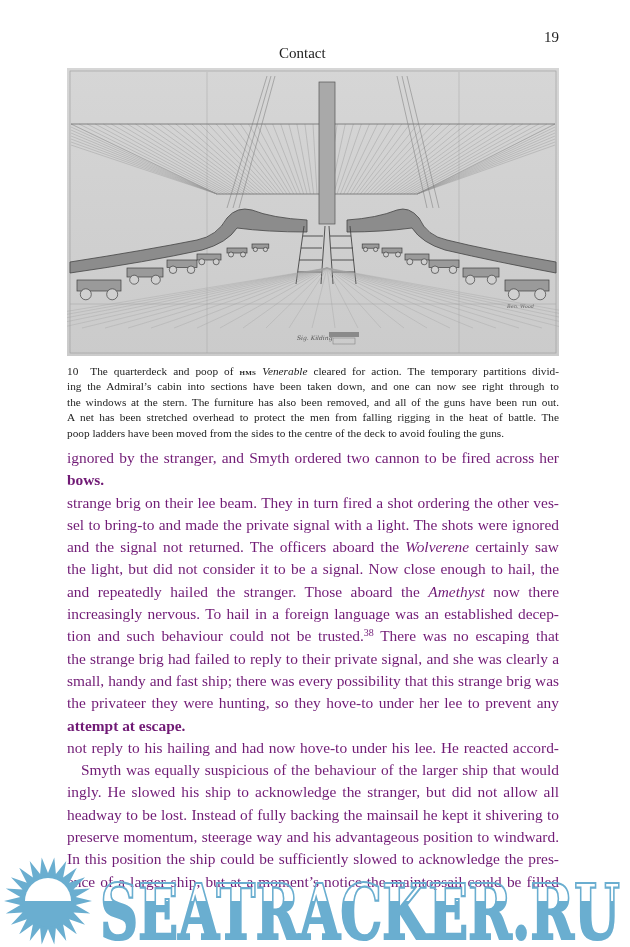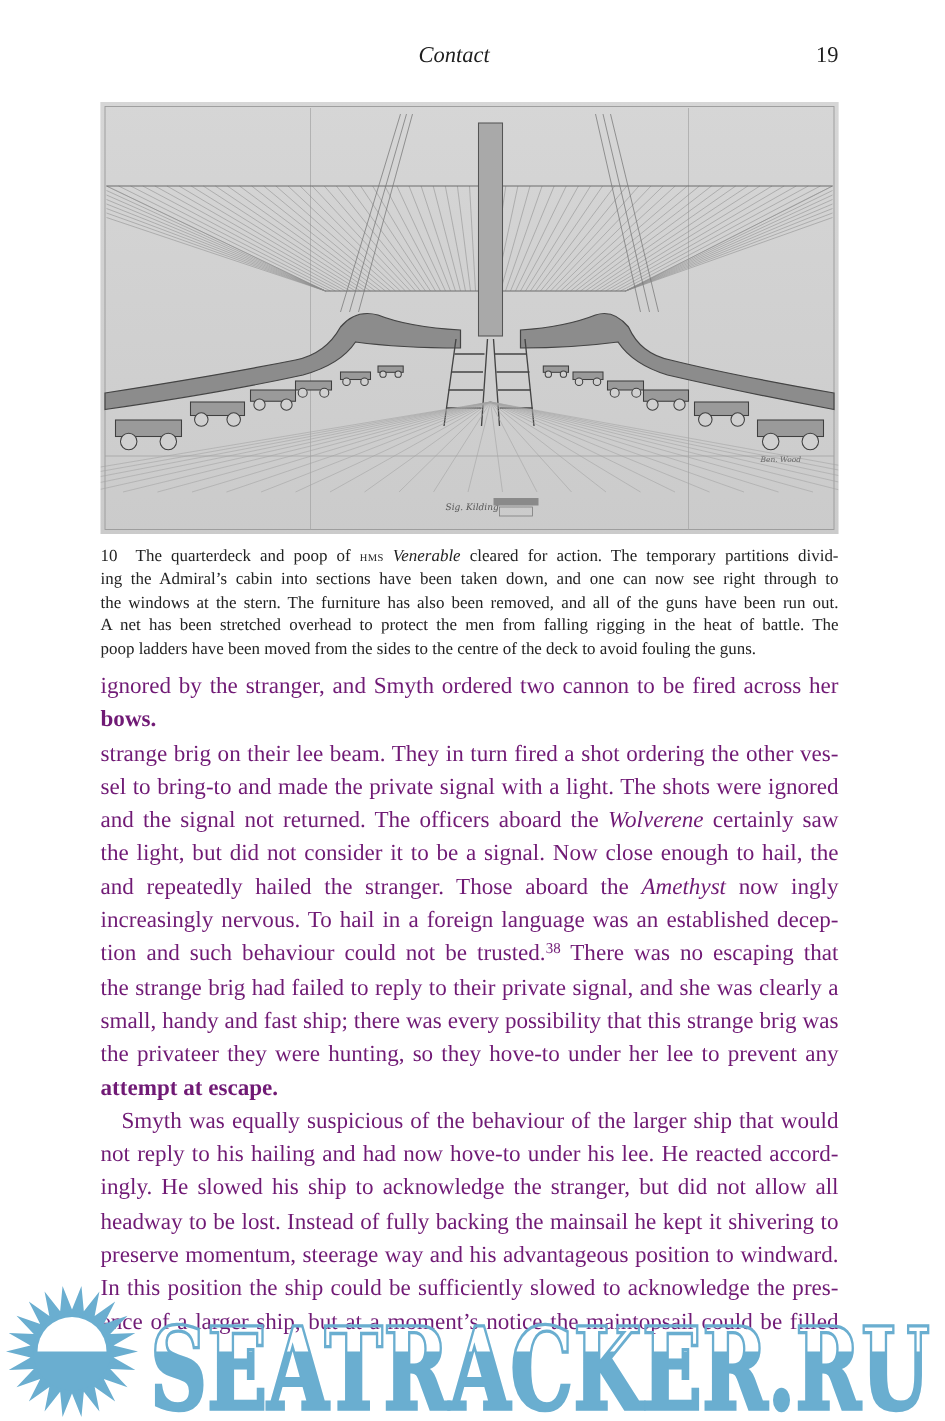--- a/index.html
+++ b/index.html
@@ -4,37 +4,37 @@
   <style>
     html, body { margin: 0; padding: 0; background: #ffffff; }
     body {
       width: 630px; height: 947px; position: relative; overflow: hidden;
       font-family: "Liberation Serif", "DejaVu Serif", serif; color: #1e1e1e;
     }
     .running-head {
       position: absolute; top: 29px; left: 0; width: 630px; height: 20px;
     }
     .running-title {
-      position: absolute; left: 279px; top: 0; font-style: italic; font-size: 15px;
+      position: absolute; left: 279px; top: 16px; font-size: 15px;
     }
     .folio {
       position: absolute; left: 544px; top: 0; font-size: 15px;
     }
     .figure {
       position: absolute; left: 67px; top: 68px; width: 492px; height: 288px;
       background: #cfcfcf; overflow: hidden;
     }
     .figure svg { display: block; }
     .caption {
       position: absolute; left: 67px; top: 364px; width: 492px;
       font-size: 11.3px; line-height: 15.4px; text-align: justify; color: #222;
     }
     .caption .line { display: block; white-space: nowrap; text-align: justify; text-align-last: justify; }
     .caption .line.last { text-align-last: left; }
-    .sc { font-variant: small-caps; font-size: 10px; letter-spacing: 0.3px; }
+    .sc { font-variant: small-caps; font-size: 10px; letter-spacing: 0.3px; font-weight: bold; }
     .body-text {
       position: absolute; left: 67px; top: 447px; width: 492px;
       font-size: 15.4px; line-height: 22.3px; color: #701a75;
     }
     .body-text .line { display: block; white-space: nowrap; text-align: justify; text-align-last: justify; }
     .body-text .line.last { text-align-last: left; font-weight: bold; }
     .body-text .indent { padding-left: 14px; }
     sup { font-size: 10px; line-height: 0; vertical-align: 5px; }
     .watermark {
       position: absolute; left: 0; top: 855px; width: 630px; height: 92px;
@@ -275,29 +275,29 @@
   <span class="line last">poop ladders have been moved from the sides to the centre of the deck to avoid fouling the guns.</span>
 </div>
 
 <div class="body-text" id="body-text">
     <span class="line">ignored by the stranger, and Smyth ordered two cannon to be fired across her</span>
     <span class="line last">bows.</span>
     <span class="line">strange brig on their lee beam. They in turn fired a shot ordering the other ves-</span>
     <span class="line">sel to bring-to and made the private signal with a light. The shots were ignored</span>
     <span class="line"><span>and the signal not returned. The officers aboard the </span><em>Wolverene</em><span> certainly saw</span></span>
     <span class="line">the light, but did not consider it to be a signal. Now close enough to hail, the</span>
-    <span class="line"><span>and repeatedly hailed the stranger. Those aboard the </span><em>Amethyst</em><span> now ingly</span></span>
+    <span class="line"><span>and repeatedly hailed the stranger. Those aboard the </span><em>Amethyst</em><span> now there</span></span>
     <span class="line">increasingly nervous. To hail in a foreign language was an established decep-</span>
     <span class="line"><span>tion and such behaviour could not be trusted.</span><sup>38</sup><span> There was no escaping that</span></span>
     <span class="line">the strange brig had failed to reply to their private signal, and she was clearly a</span>
     <span class="line">small, handy and fast ship; there was every possibility that this strange brig was</span>
     <span class="line">the privateer they were hunting, so they hove-to under her lee to prevent any</span>
     <span class="line last">attempt at escape.</span>
+    <span class="line">not reply to his hailing and had now hove-to under his lee. He reacted accord-</span>
     <span class="line indent">Smyth was equally suspicious of the behaviour of the larger ship that would</span>
-    <span class="line">not reply to his hailing and had now hove-to under his lee. He reacted accord-</span>
     <span class="line">ingly. He slowed his ship to acknowledge the stranger, but did not allow all</span>
     <span class="line">headway to be lost. Instead of fully backing the mainsail he kept it shivering to</span>
     <span class="line">preserve momentum, steerage way and his advantageous position to windward.</span>
     <span class="line">In this position the ship could be sufficiently slowed to acknowledge the pres-</span>
     <span class="line">ence of a larger ship, but at a moment’s notice the maintopsail could be filled</span>
   </div>
 
 <svg class="watermark" viewBox="0 0 630 92">
   <g id="sun">
       <polygon points="92.0,46.0 75.7,50.0 90.2,58.4 73.5,57.6 85.0,69.8 69.2,64.3 76.8,79.3 63.1,69.6 66.3,86.0 55.9,72.9 54.3,89.6 48.0,74.0 41.7,89.6 40.1,72.9 29.7,86.0 32.9,69.6 19.2,79.3 26.8,64.3 11.0,69.8 22.5,57.6 5.8,58.4 20.3,50.0 4.0,46.0 20.3,42.0 5.8,33.6 22.5,34.4 11.0,22.2 26.8,27.7 19.2,12.7 32.9,22.4 29.7,6.0 40.1,19.1 41.7,2.4 48.0,18.0 54.3,2.4 55.9,19.1 66.3,6.0 63.1,22.4 76.8,12.7 69.2,27.7 85.0,22.2 73.5,34.4 90.2,33.6 75.7,42.0" fill="#6aaed0"></polygon>

